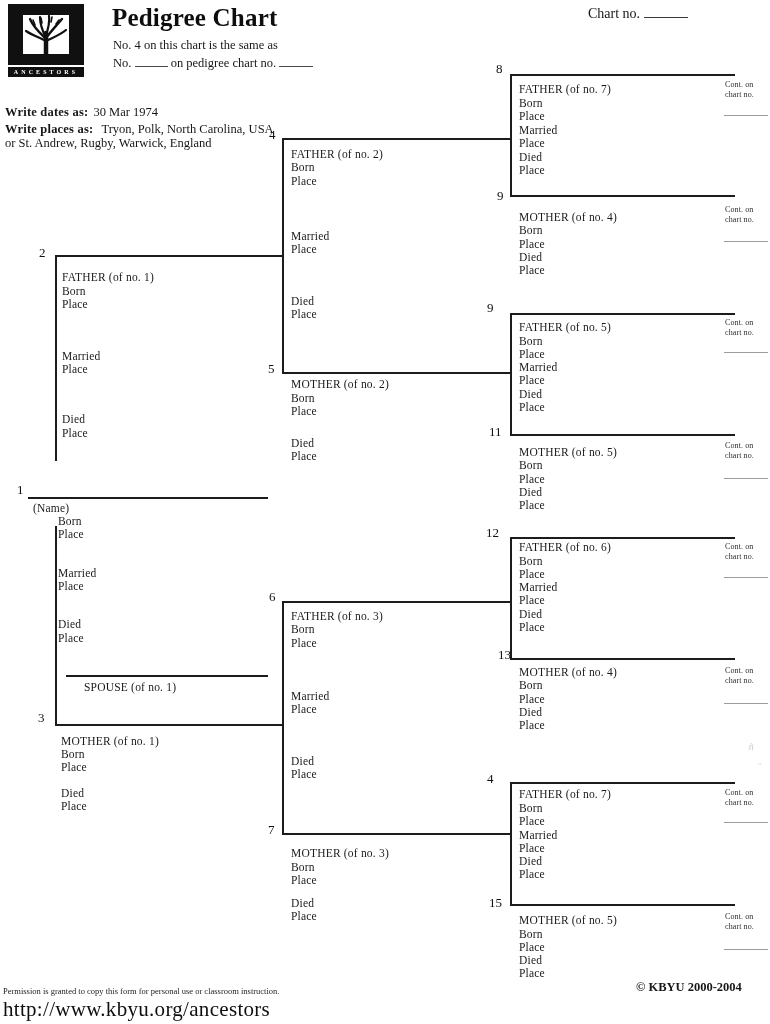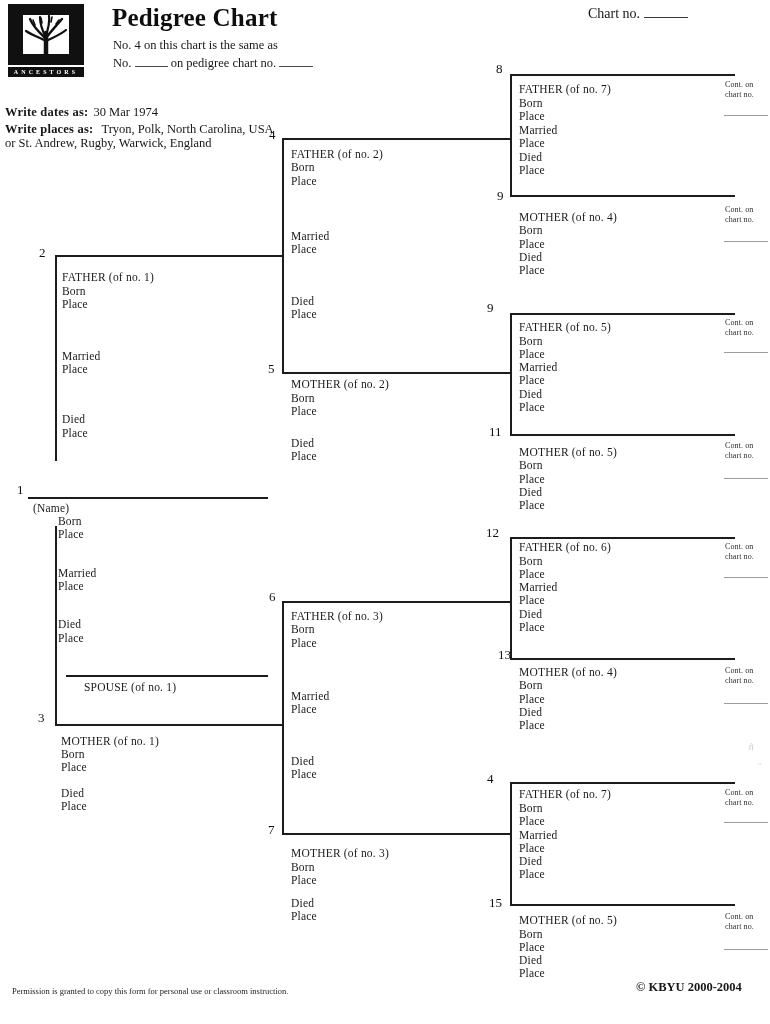--- a/index.html
+++ b/index.html
@@ -278,15 +278,16 @@
       <div class="line" style="left: 282px; top: 601px; width: 1.5px; height: 234px;"></div>
       <div class="line" style="left: 510px; top: 74px; width: 1.5px; height: 123px;"></div>
       <div class="line" style="left: 510px; top: 313px; width: 1.5px; height: 123px;"></div>
       <div class="line" style="left: 510px; top: 537px; width: 1.5px; height: 123px;"></div>
       <div class="line" style="left: 510px; top: 782px; width: 1.5px; height: 124px;"></div>
     </div>
 
   <div class="artifact" style="left:749px;top:741px;transform:rotate(12deg);">ñ</div>
   <div class="artifact" style="left:757px;top:757px;transform:rotate(-8deg);font-size:8px;">.,</div>
 
-  <div class="abs footer-small" style="left:12px;top:986px;">Permission is granted to copy this form for personal use or classroom instruction.</div>
+  <div class="abs footer-small" style="left:3px;top:986px;">Permission is granted to copy this form for personal use or classroom instruction.</div>
+  <div class="abs footer-url" style="left:3px;top:997px;">http://www.kbyu.org/ancestors</div>
   <div class="abs copyright" style="left:636px;top:980px;text-align:center;">© KBYU 2000-2004</div>
 </div>
 
 </body></html>

